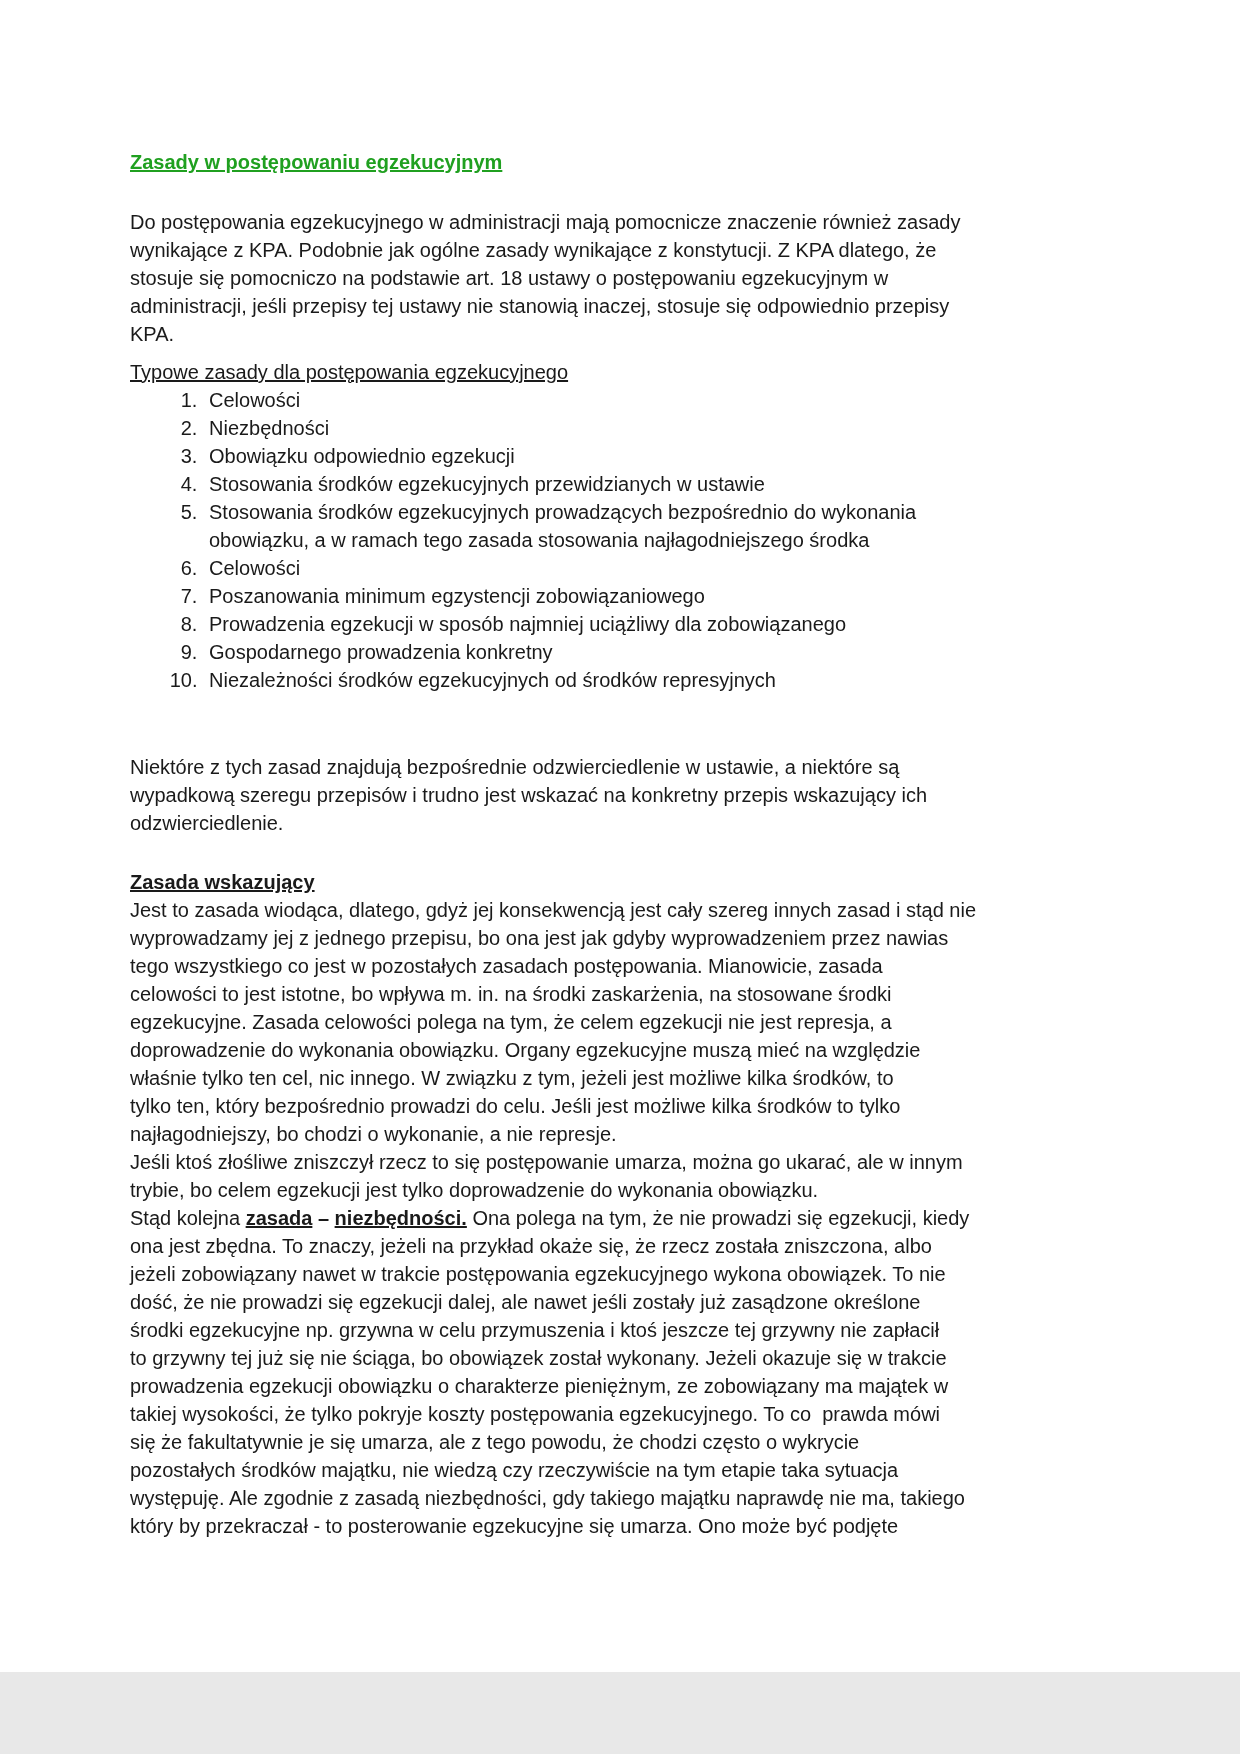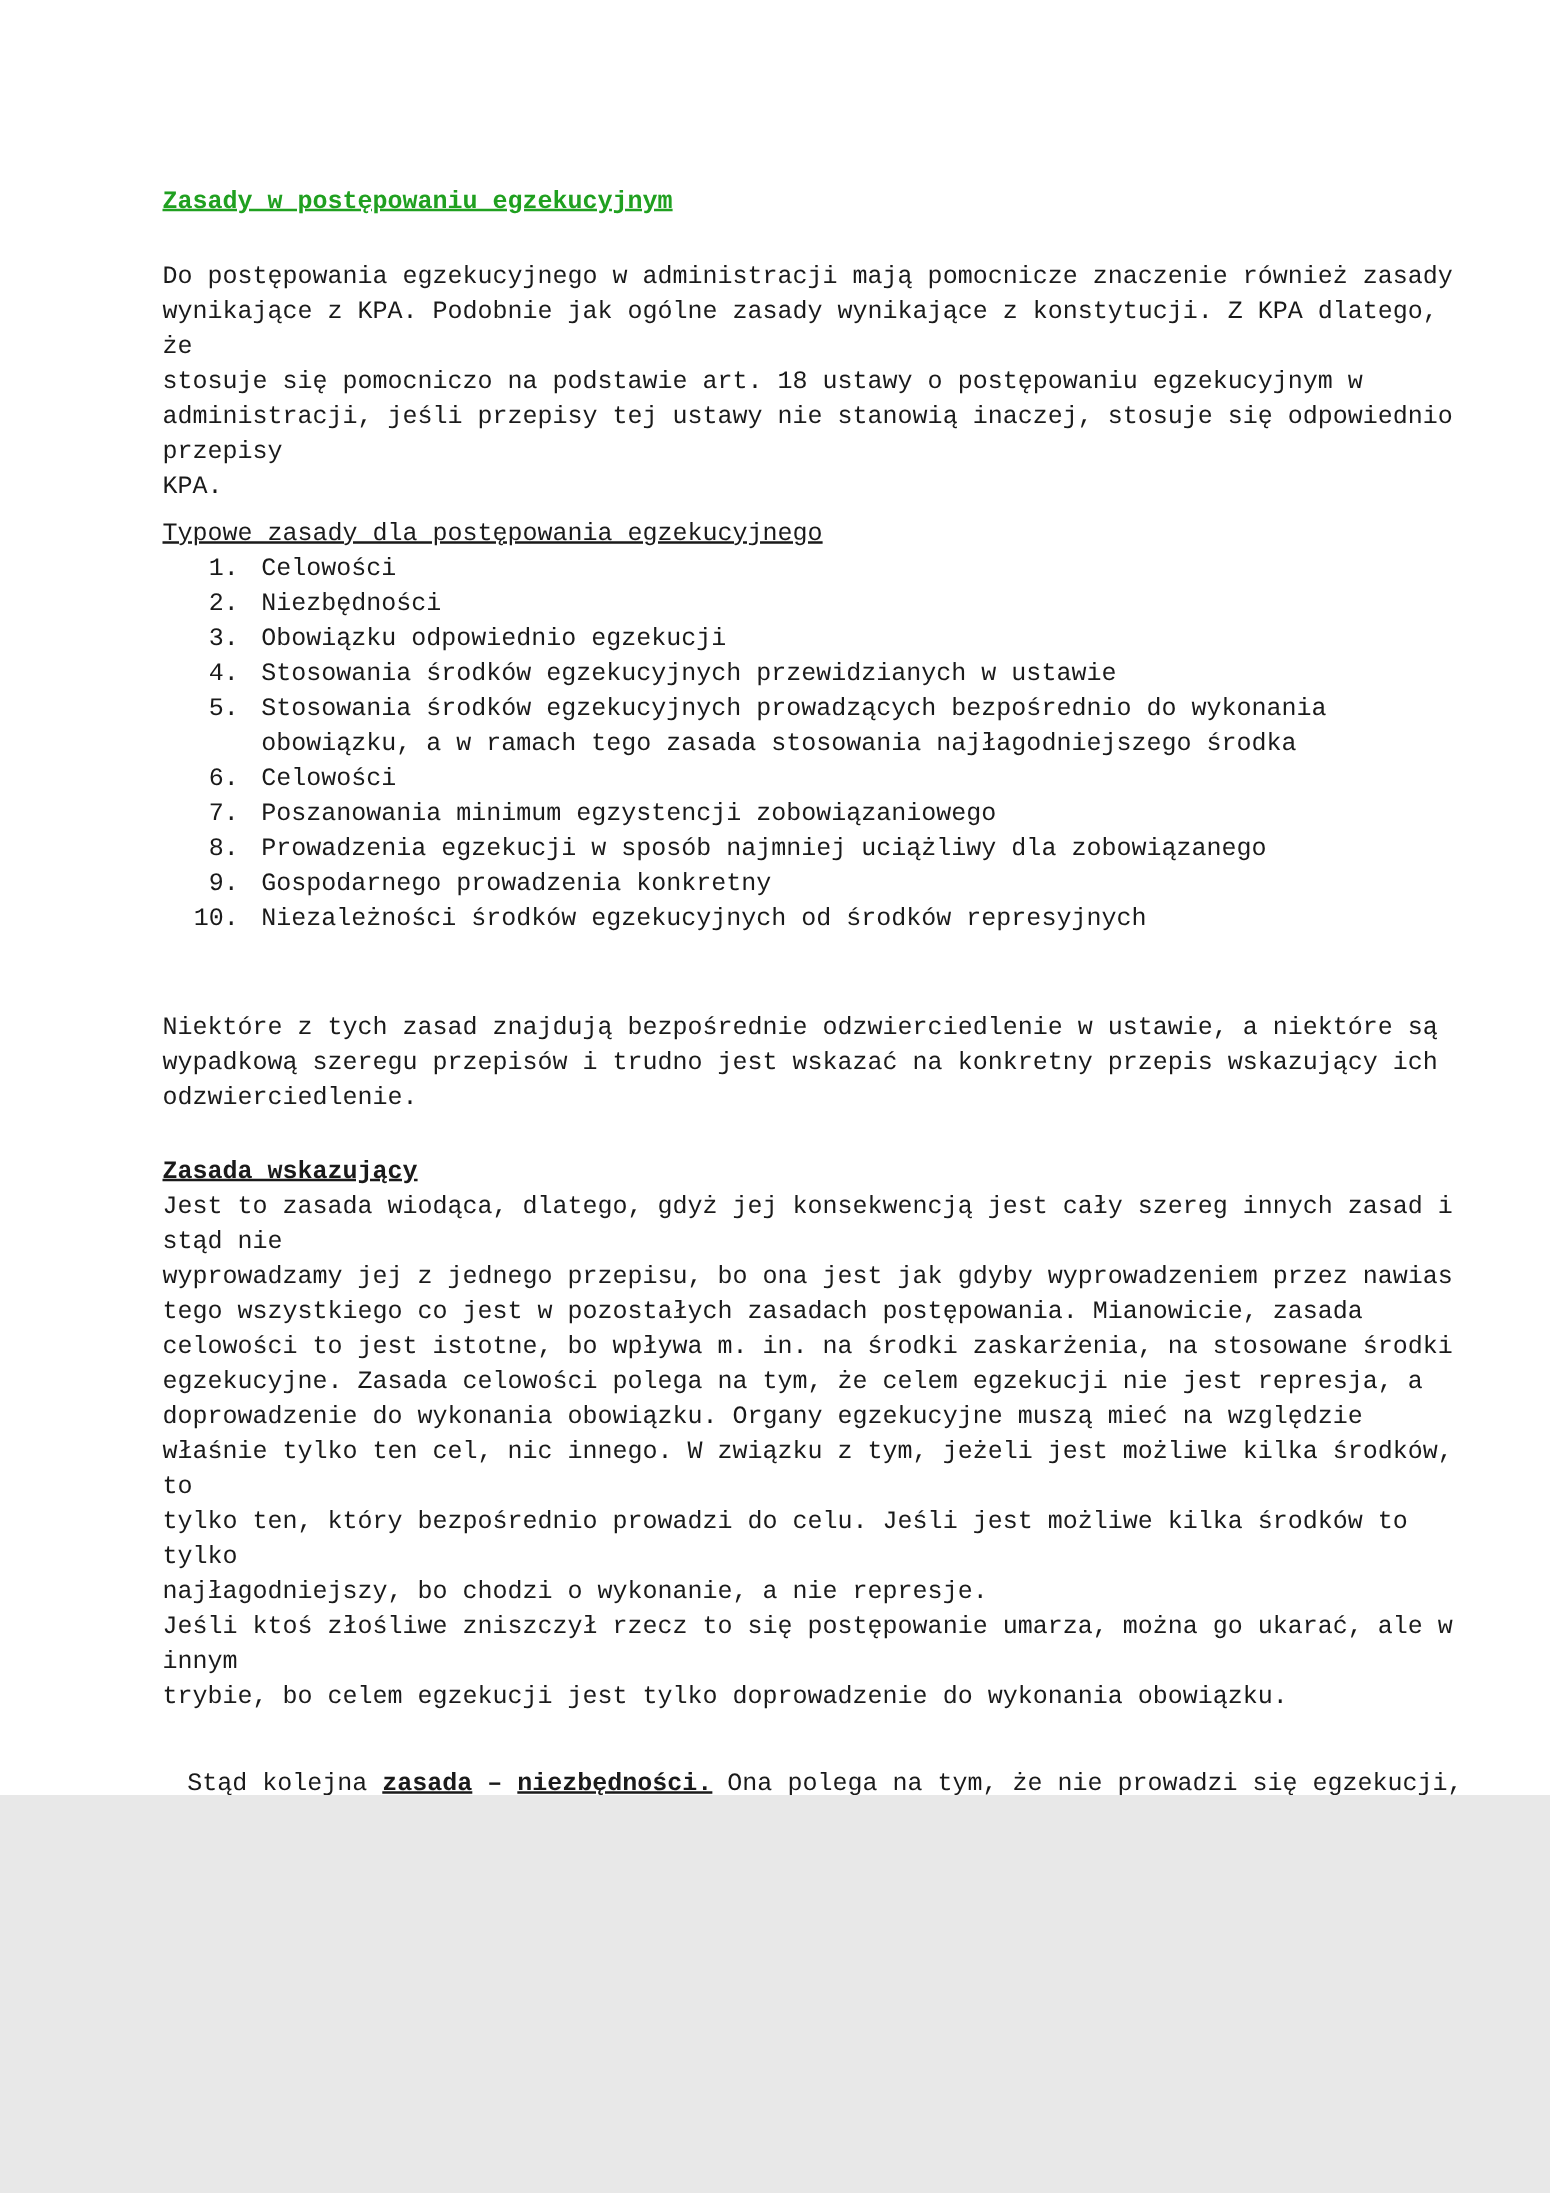--- a/index.html
+++ b/index.html
@@ -1,23 +1,23 @@
 <!DOCTYPE html>
 <html><head>
 <meta charset="utf-8">
 <style>
   * { margin: 0; padding: 0; box-sizing: border-box; }
   html, body { background: #e8e8e8; }
   .page {
     position: relative;
     width: 1240px;
-    height: 1436px;
+    height: 1672px;
     margin: 0 auto;
     background: #ffffff;
-    font-family: Liberation Mono, monospace;
+    font-family: Liberation Sans, sans-serif;
     color: #1a1a1a;
     overflow: hidden;
   }
   .content {
     padding: 148px 70px 0 130px;
     font-size: 20px;
     line-height: 28px;
   }
   .doc-title {
     font-size: 20px;
@@ -45,21 +45,21 @@
   }
   .note { margin-top: 59px; }
   .section-heading {
     margin-top: 31px;
     font-weight: bold;
     text-decoration: underline;
     text-decoration-thickness: 2px;
     white-space: pre-wrap;
   }
   .celowosc-body { margin-top: 0; }
-  .niezbednosc { margin-top: 42px; white-space: pre-wrap; text-align: right; }
+  .niezbednosc { white-space: pre-wrap; }
   .bold-underline {
     font-weight: bold;
     text-decoration: underline;
     text-decoration-thickness: 2px;
   }
   .bold-plain { font-weight: bold; }
 </style>
 </head>
 <body>
 

